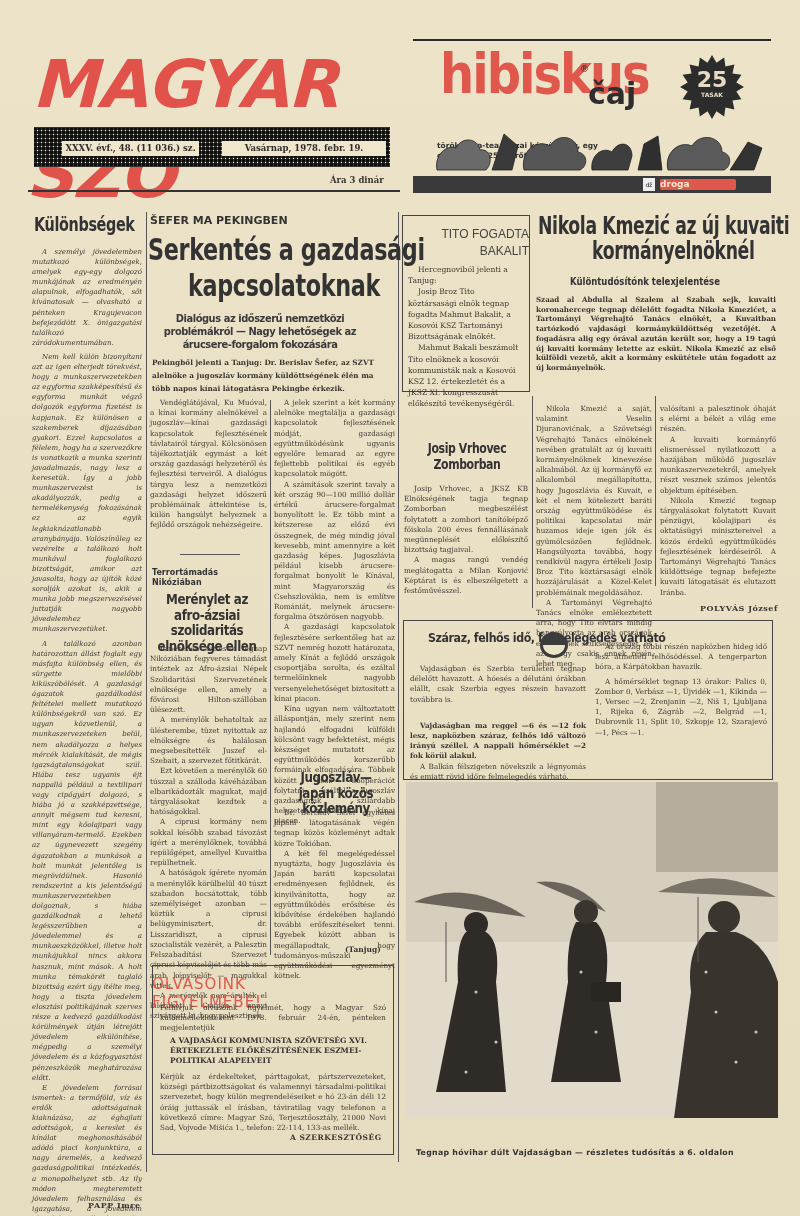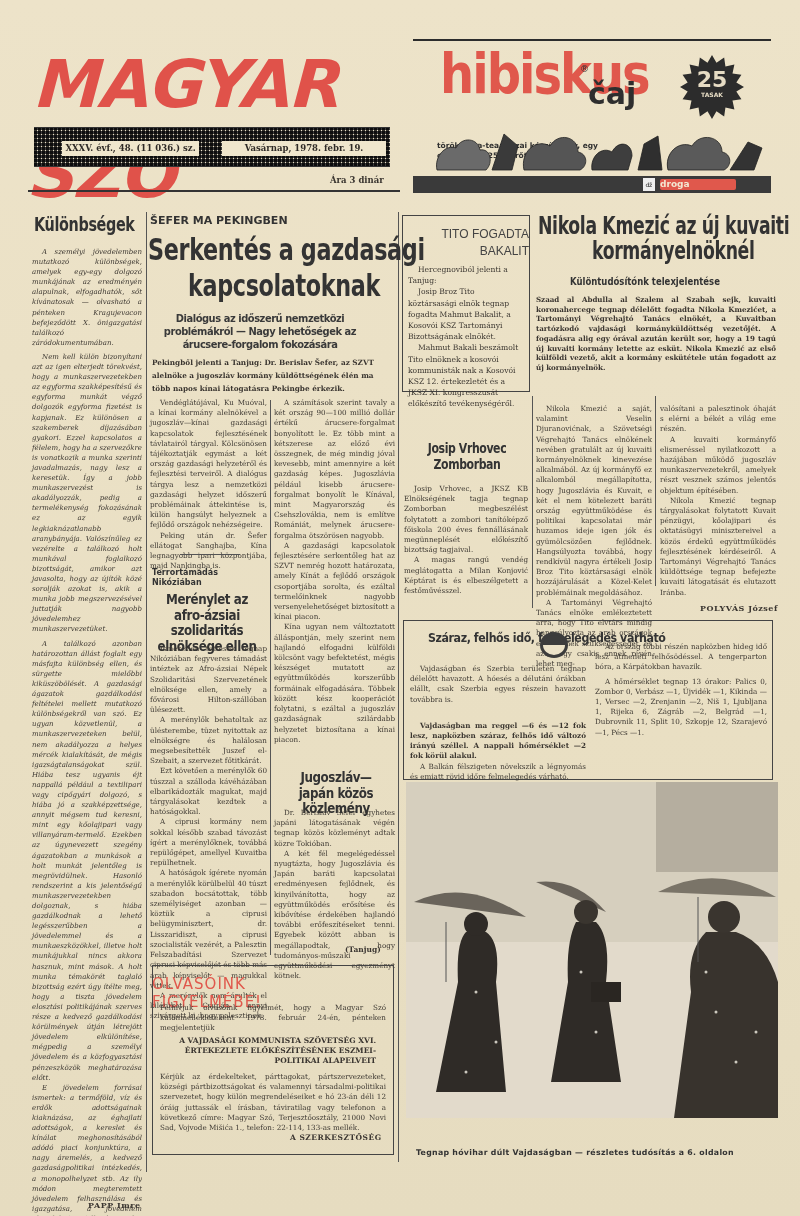--- a/index.html
+++ b/index.html
@@ -90,21 +90,21 @@
   .h-jugo { left: 275px; top: 770px; width: 122px; text-align:center; font-size: 14px; color:#333; line-height: 15.5px; transform: scaleX(0.85); transform-origin: center top;}
   .tanjug { left: 345px; top: 945px; font-size: 7.5px; font-weight: bold; }
 
   .box-weather { left: 403px; top: 620px; width: 370px; height: 160px; border: 1.5px solid #444; }
   .h-weather { left: 428px; top: 630px; font-size: 13px; color:#333; line-height: 15px; transform: scaleX(0.85); transform-origin:left top;}
   .weather-icon { left: 540px; top: 632px; width: 28px; height: 26px; border-radius: 50%; border: 3px solid #3c3c3c;
     background: linear-gradient(180deg, #3c3c3c 0 50%, #ece2c8 50% 100%); }
 
   .box-olvas { left: 152px; top: 965px; width: 242px; height: 190px; border: 1.5px solid #444; }
   .h-olvas { left: 152px; top: 975px; width: 200px; text-align: left; font-family:"DejaVu Sans",sans-serif; font-size: 15px; color: #e0584c; letter-spacing: 1px; }
-  .olvas-caps { left: 170px; top: 1036px; width: 206px; text-align:right; font-size: 7.5px; font-weight: bold; line-height: 10px; }
+  .olvas-caps { left: 170px; top: 1036px; width: 206px; text-align:left; font-size: 7.5px; font-weight: bold; line-height: 10px; }
   .olvas-sign { left: 290px; top: 1133px; font-size: 7.5px; font-weight: bold; letter-spacing: 0.5px;}
 
   .photo { left: 406px; top: 782px; width: 372px; height: 336px; overflow: hidden;
     background: linear-gradient(180deg, #cfc8b8 0%, #d9d2c1 35%, #e4dccb 60%, #ddd5c3 100%); }
   .photo-caption { left: 416px; top: 1148px; font-family:"DejaVu Sans",sans-serif; font-weight:bold; font-size: 7.8px; color:#333; letter-spacing: 0.3px; }
   .author { font-size: 8px; font-weight: bold; letter-spacing: 0.5px; }
 </style>
 </head>
 <body>
 
@@ -157,24 +157,24 @@
   </div>
   <div class="abs author" style="left:88px;top:1200px;">PAPP Imre</div>
 
   <div class="abs kicker">ŠEFER MA PEKINGBEN</div>
   <div class="abs cond h-main1">Serkentés a gazdasági</div>
   <div class="abs cond h-main2">kapcsolatoknak</div>
   <div class="abs cond h-sub">Dialógus az időszerű nemzetközi problémákról — Nagy lehetőségek az árucsere-forgalom fokozására</div>
   <div class="abs lead">Pekingből jelenti a Tanjug: Dr. Berislav Šefer, az SZVT alelnöke a jugoszláv kormány küldöttségének élén ma több napos kínai látogatásra Pekingbe érkezik.</div>
   <div class="abs col" style="left:150px;top:398px;width:117px;">
     <p>Vendéglátójával, Ku Muóval, a kínai kormány alelnökével a jugoszláv—kínai gazdasági kapcsolatok fejlesztésének távlatairól tárgyal. Kölcsönösen tájékoztatják egymást a két ország gazdasági helyzetéről és fejlesztési terveiről. A dialógus tárgya lesz a nemzetközi gazdasági helyzet időszerű problémáinak áttekintése is, külön hangsúlyt helyeznek a fejlődő országok nehézségeire.</p>
-    <p>Peking után dr. Šefer ellátogat Sanghajba, Kína legnagyobb ipari központjába, majd Nankingba is.</p>
   </div>
   <div class="abs hrule" style="left:180px;top:554px;width:60px;"></div>
   <div class="abs col" style="left:274px;top:398px;width:121px;">
+    <p>A jelek szerint a két kormány alelnöke megtalálja a gazdasági kapcsolatok fejlesztésének módját, gazdasági együttműködésünk ugyanis egyelőre lemarad az egyre fejlettebb politikai és egyéb kapcsolatok mögött.</p>
     <p>A számítások szerint tavaly a két ország 90—100 millió dollár értékű árucsere-forgalmat bonyolított le. Ez több mint a kétszerese az előző évi összegnek, de még mindig jóval kevesebb, mint amennyire a két gazdaság képes. Jugoszlávia például kisebb árucsere-forgalmat bonyolít le Kínával, mint Magyarország és Csehszlovákia, nem is említve Romániát, melynek árucsere-forgalma ötszörösen nagyobb.</p>
     <p>A gazdasági kapcsolatok fejlesztésére serkentőleg hat az SZVT nemrég hozott határozata, amely Kínát a fejlődő országok csoportjába sorolta, és ezáltal termelőinknek nagyobb versenyelehetőséget biztosított a kínai piacon.</p>
     <p>Kína ugyan nem változtatott álláspontján, mely szerint nem hajlandó elfogadni külföldi kölcsönt vagy befektetést, mégis készséget mutatott az együttműködés korszerűbb formáinak elfogadására. Többek között kész kooperációt folytatni, s ezáltal a jugoszláv gazdaságnak szilárdabb helyzetet biztosítana a kínai piacon.</p>
   </div>
 
   <div class="abs h-terror">
     <div>Terrortámadás</div>
     <div>Nikóziában</div>
   </div>
   <div class="abs cond h-merenylet">Merénylet az afro-ázsiai szolidaritás elnöksége ellen</div>

